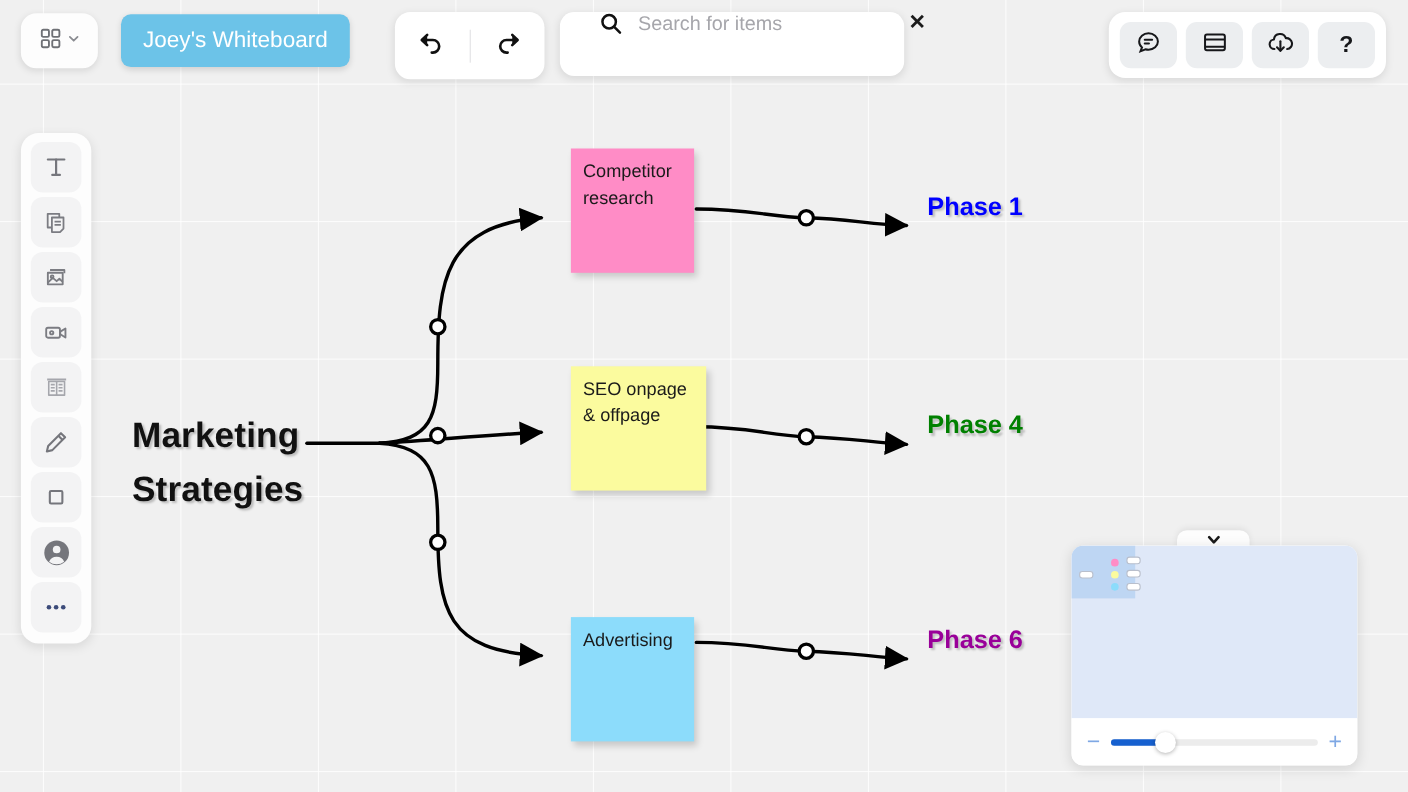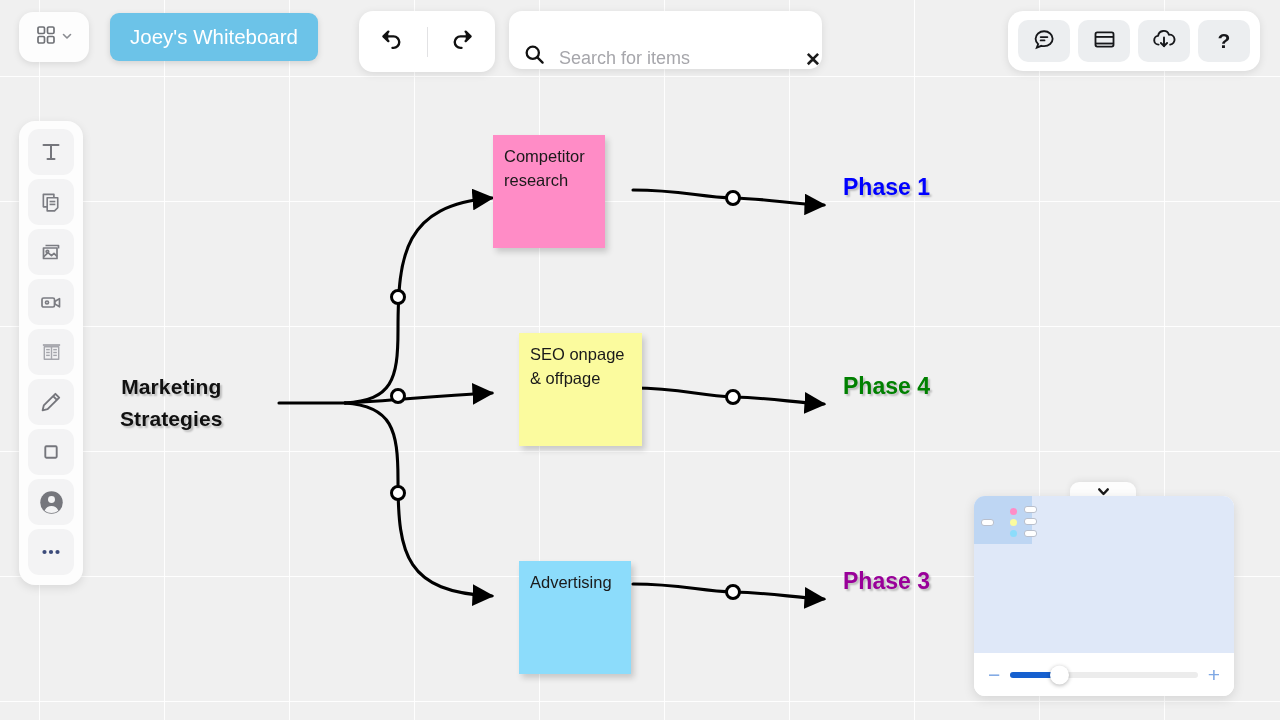--- a/index.html
+++ b/index.html
@@ -29,34 +29,34 @@
   }
   .sticky {
     position: absolute;
     box-shadow: 3px 4px 6px rgba(0,0,0,0.17);
     padding: 10px 11px 0 11px;
     font-size: 16.5px;
     line-height: 1.45;
     color: #1a1a1a;
     overflow: hidden;
   }
-  #sticky-competitor { left: 493px; top: 135px; width: 112px; height: 113px; background: #ff8cc6; }
+  #sticky-competitor { left: 519px; top: 135px; width: 112px; height: 113px; background: #ff8cc6; }
   #sticky-seo        { left: 519px; top: 333px; width: 123px; height: 113px; background: #fbfb9e; }
   #sticky-advertising{ left: 519px; top: 529px; width: 112px; height: 113px; background: #8cdcfb; margin-top: 32px; }
 
   .node-label {
     position: absolute;
     font-weight: bold;
     white-space: pre-line;
     text-shadow: 2px 2px 2px rgba(0,0,0,0.22);
   }
   #root-label {
     left: 120px; top: 371px;
-    font-size: 21px; line-height: 1.52;
-    color: #111; letter-spacing: .1px; text-align: center;
+    font-size: 32px; line-height: 1.52;
+    color: #111; letter-spacing: .1px;
   }
   .phase-label { font-size: 23px; line-height: 1; }
   #phase-1 { left: 843px; top: 176px; color: #0000ff; }
   #phase-2 { left: 843px; top: 375px; color: #008000; }
   #phase-3 { left: 843px; top: 570px; color: #990099; }
 
   
   #tool-sidebar {
     position: absolute; left: 19px; top: 121px;
     width: 64px; padding: 8px 0 10px 0;
@@ -107,22 +107,22 @@
     display: flex; align-items: center; justify-content: center;
     cursor: pointer; color: #111;
   }
   #history-divider { width: 1px; height: 30px; background: #e2e2e4; }
 
   #search-bar {
     position: absolute; left: 509px; top: 11px;
     width: 313px; height: 58px;
     background: #ffffff; border-radius: 13px;
     box-shadow: 0 2px 8px rgba(0,0,0,0.10);
-    display: flex; align-items: flex-end;
-    padding: 0 17px 0 15px; gap: 14px;
+    display: flex; align-items: flex-start;
+    padding: 0 17px 0 36px; gap: 14px;
   }
   #search-input {
     flex: 1; border: none; outline: none;
     font-size: 18px; font-family: "Liberation Sans", sans-serif;
     color: #333; background: transparent;
   }
   #search-input::placeholder { color: #a6a6ab; }
   #search-clear { cursor: pointer; color: #1b1b1b; font-size: 19px; line-height: 1; font-weight: bold; }
 
   #right-toolbar {
@@ -236,21 +236,21 @@
 
     <div class="node-label" id="root-label">Marketing
 Strategies</div>
 
     <div class="sticky" id="sticky-competitor" style="background: rgb(255, 140, 198);">Competitor research</div>
     <div class="sticky" id="sticky-seo" style="background: rgb(251, 251, 158);">SEO onpage &amp; offpage</div>
     <div class="sticky" id="sticky-advertising" style="background: rgb(140, 220, 251);">Advertising</div>
 
     <div class="node-label phase-label" id="phase-1" style="color: rgb(0, 0, 255);">Phase 1</div>
     <div class="node-label phase-label" id="phase-2" style="color: rgb(0, 128, 0);">Phase 4</div>
-    <div class="node-label phase-label" id="phase-3" style="color: rgb(153, 0, 153);">Phase 3</div>
+    <div class="node-label phase-label" id="phase-3" style="color: rgb(153, 0, 153);">Phase 6</div>
   </div>
 
   <div id="apps-button">
     <span>
       <svg width="20" height="20" viewBox="0 0 20 20" fill="none" stroke="#6f7176" stroke-width="1.7">
         <rect x="2" y="2" width="6.5" height="6.5" rx="1.3"></rect>
         <rect x="11.5" y="2" width="6.5" height="6.5" rx="1.3"></rect>
         <rect x="2" y="11.5" width="6.5" height="6.5" rx="1.3"></rect>
         <rect x="11.5" y="11.5" width="6.5" height="6.5" rx="1.3"></rect>
       </svg>

